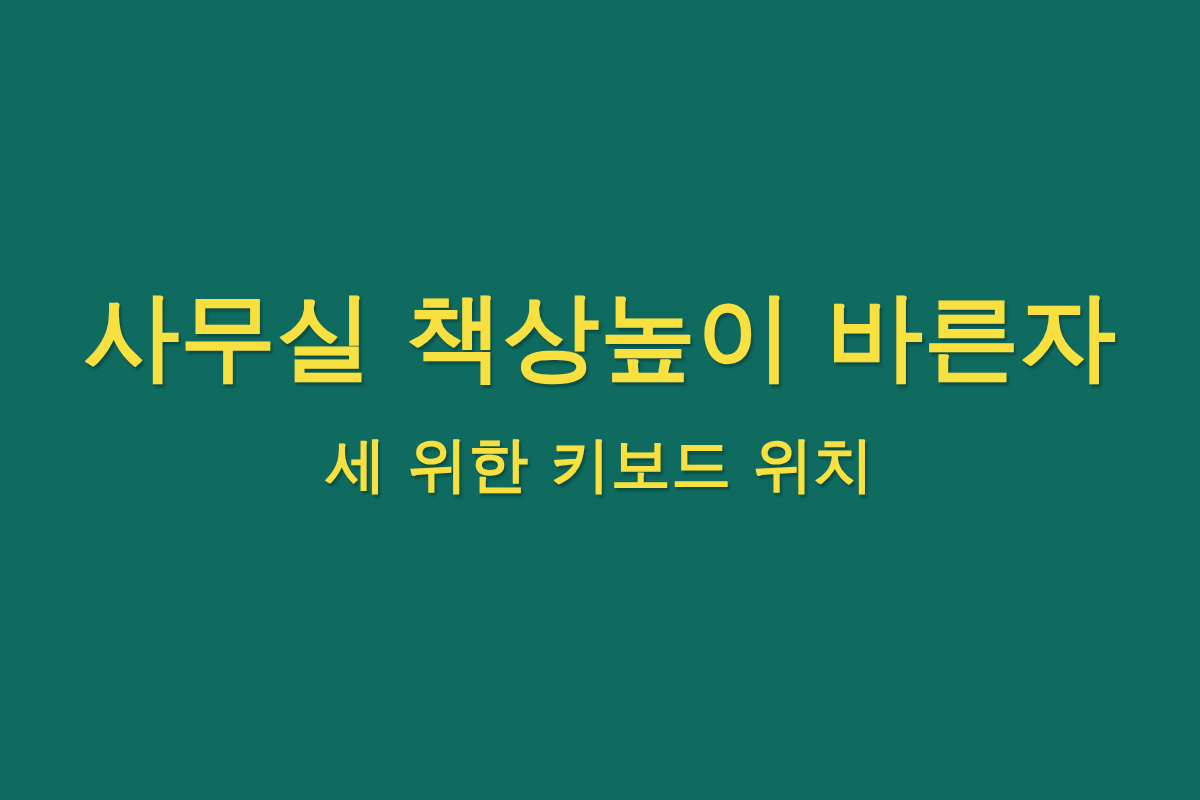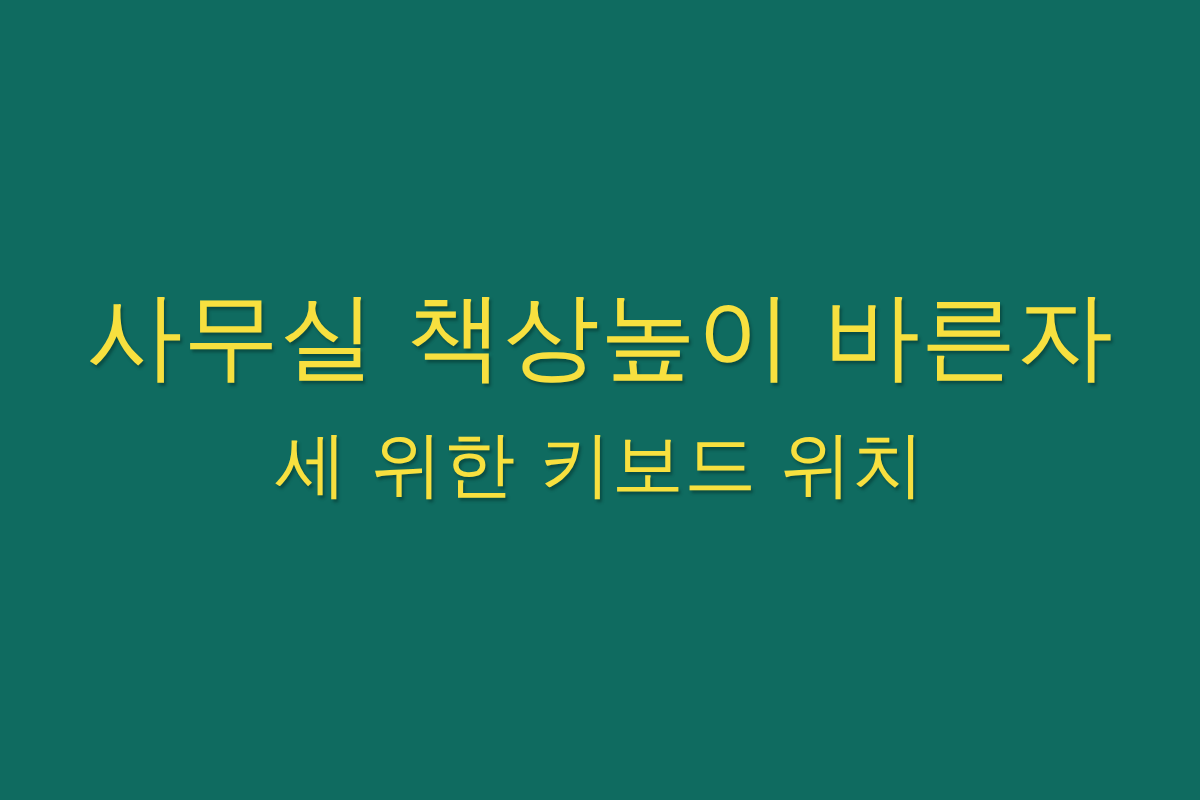--- a/index.html
+++ b/index.html
@@ -23,38 +23,38 @@
     align-items: center;
     justify-content: center;
     box-sizing: border-box;
   }
 
   #headline {
     width: 1060px;
     text-align: center;
     color: #F7E03F;
     font-family: "DejaVu Sans", sans-serif;
-    font-weight: 400;
+    font-weight: 700;
     font-size: 96px;
     line-height: 128px;
     letter-spacing: 0.5px;
     text-shadow: 2px 3px 3px rgba(0, 40, 35, 0.45);
     margin: 0;
     padding: 0;
     -webkit-font-smoothing: antialiased;
   }
 
   #headline .line {
     display: block;
     white-space: nowrap;
   }
 
   
   #headline .line-2 {
-    font-size: 72px;
+    font-size: 60px;
   }
 </style>
 </head>
 <body>
 
 <div id="banner" style="background: rgb(15, 107, 96);">
 
   <div id="headline" style="color: rgb(247, 224, 63);">
     <span class="line line-1">사무실 책상높이 바른자</span>
     <span class="line line-2">세 위한 키보드 위치</span>

